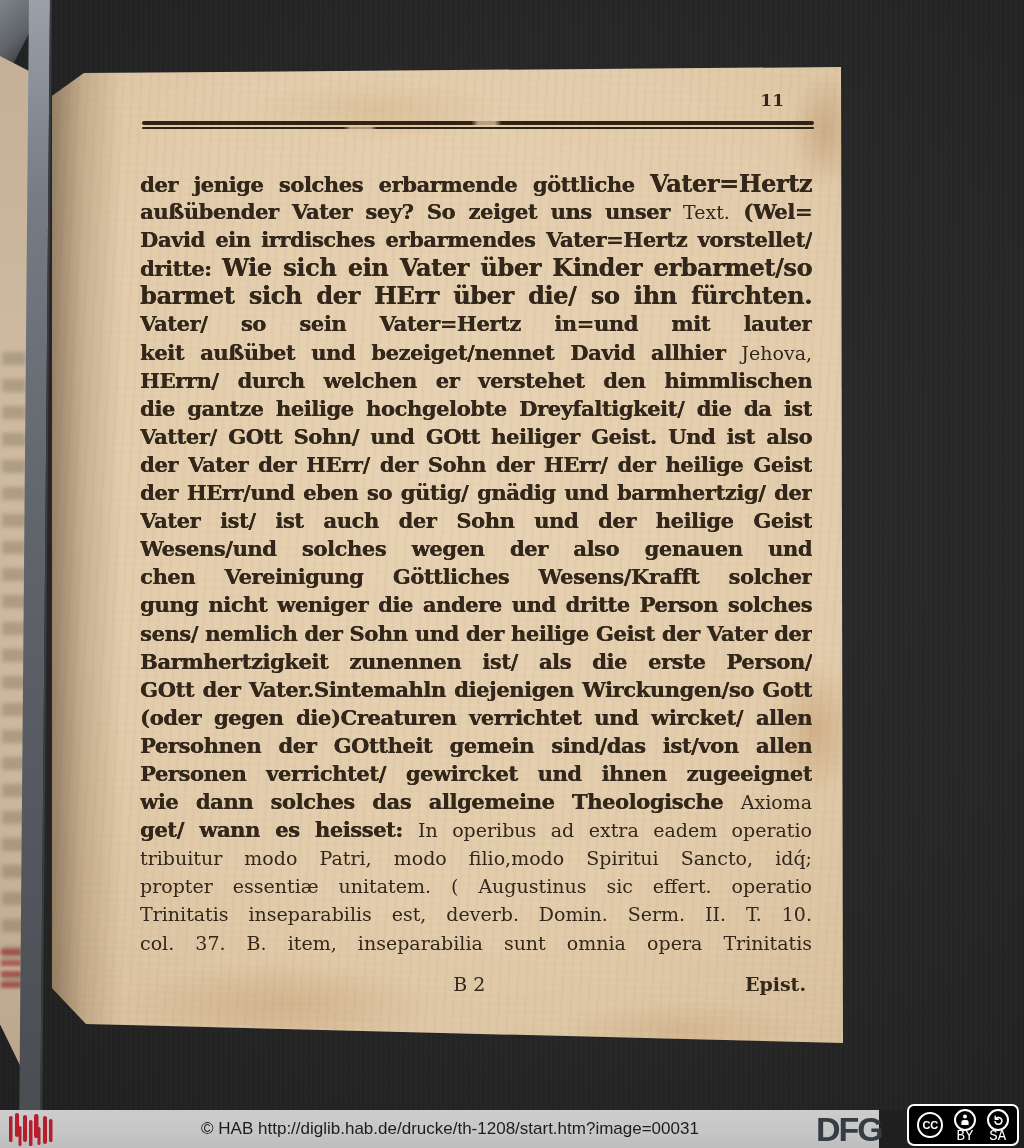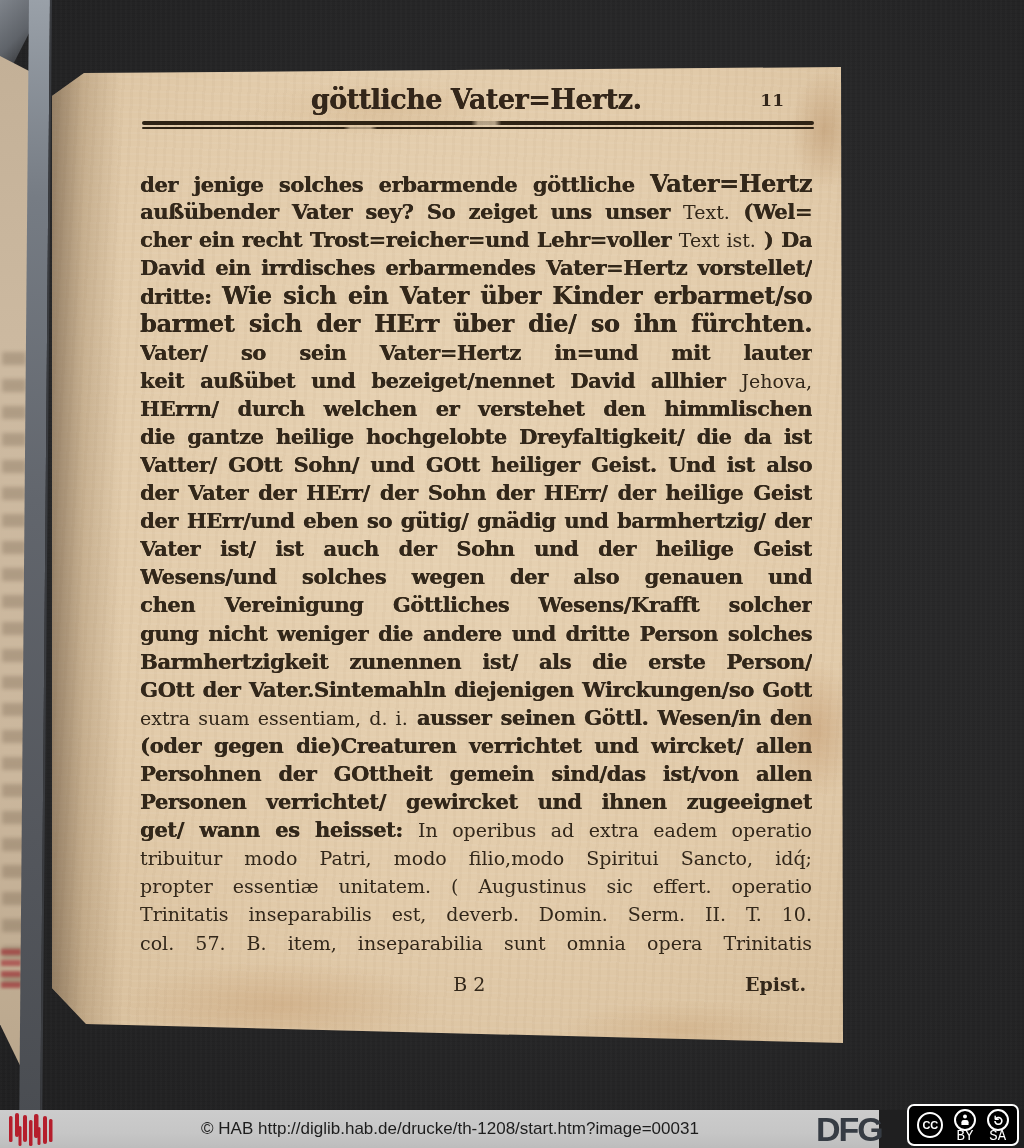--- a/index.html
+++ b/index.html
@@ -172,58 +172,57 @@
   <div class="book-page">
     <div class="page-grain"></div>
     <div class="gutter-shade"></div>
     <div class="stain s1"></div>
     <div class="stain s2"></div>
     <div class="stain s3"></div>
     <div class="stain s4"></div>
     <div class="stain s5"></div>
 
     <div class="running-head">
-      <div class="running-title">göttliche Vater=Hertz.</div>
       <div class="page-number">11</div>
     </div>
 
     <div class="head-rule">
       <div class="r1"></div>
       <div class="r2"></div>
     </div>
 
     <div class="text-block">
         <div class="text-line"><span class="seg-f">der jenige solches erbarmende göttliche </span><span class="seg-fb">Vater=Hertz</span></div>
         <div class="text-line"><span class="seg-f">außübender Vater sey? So zeiget uns unser </span><span class="seg-a">Text.</span><span class="seg-f"> (Wel=</span></div>
-        <div class="text-line"><span class="seg-f">cher ein recht Trost=reicher=und Lehr=voller </span><span class="seg-a">Text ist.</span><span class="seg-f"> ) Da</span></div>
         <div class="text-line"><span class="seg-f">David ein irrdisches erbarmendes Vater=Hertz vorstellet/</span></div>
         <div class="text-line"><span class="seg-f">dritte: </span><span class="seg-fb">Wie sich ein Vater über Kinder erbarmet/so er=</span></div>
         <div class="text-line"><span class="seg-fb">barmet sich der HErr über die/ so ihn fürchten.</span></div>
         <div class="text-line"><span class="seg-f">Vater/ so sein Vater=Hertz in=und mit lauter Barmhertzig=</span></div>
         <div class="text-line"><span class="seg-f">keit außübet und bezeiget/nennet David allhier </span><span class="seg-a">Jehova,</span></div>
         <div class="text-line"><span class="seg-f">HErrn/ durch welchen er verstehet den himmlischen Vater/</span></div>
         <div class="text-line"><span class="seg-f">die gantze heilige hochgelobte Dreyfaltigkeit/ die da ist GOtt</span></div>
         <div class="text-line"><span class="seg-f">Vatter/ GOtt Sohn/ und GOtt heiliger Geist. Und ist also</span></div>
         <div class="text-line"><span class="seg-f">der Vater der HErr/ der Sohn der HErr/ der heilige Geist</span></div>
         <div class="text-line"><span class="seg-f">der HErr/und eben so gütig/ gnädig und barmhertzig/ der</span></div>
         <div class="text-line"><span class="seg-f">Vater ist/ ist auch der Sohn und der heilige Geist Göttliches</span></div>
         <div class="text-line"><span class="seg-f">Wesens/und solches wegen der also genauen und unerforschli=</span></div>
         <div class="text-line"><span class="seg-f">chen Vereinigung Göttliches Wesens/Krafft solcher Vereini=</span></div>
         <div class="text-line"><span class="seg-f">gung nicht weniger die andere und dritte Person solches We=</span></div>
+        <div class="text-line"><span class="seg-f">sens/ nemlich der Sohn und der heilige Geist der Vater der</span></div>
         <div class="text-line"><span class="seg-f">Barmhertzigkeit zunennen ist/ als die erste Person/ nemlich</span></div>
         <div class="text-line"><span class="seg-f">GOtt der Vater.Sintemahln diejenigen Wirckungen/so Gott</span></div>
-        <div class="text-line"><span class="seg-a">extra suam essentiam, d. i.</span><span class="seg-f"> ausser seinen Göttl. Wesen/in den</span></div>
         <div class="text-line"><span class="seg-f">(oder gegen die)Creaturen verrichtet und wircket/ allen dreyen</span></div>
         <div class="text-line"><span class="seg-f">Persohnen der GOttheit gemein sind/das ist/von allen dreyen</span></div>
         <div class="text-line"><span class="seg-f">Personen verrichtet/ gewircket und ihnen zugeeignet werden;</span></div>
+        <div class="text-line"><span class="seg-f">wie dann solches das allgemeine Theologische </span><span class="seg-a">Axioma</span></div>
         <div class="text-line"><span class="seg-f">get/ wann es heisset: </span><span class="seg-a">In operibus ad extra eadem operatio</span></div>
         <div class="text-line"><span class="seg-a">tribuitur modo Patri, modo filio,modo Spiritui Sancto, idq́;</span></div>
         <div class="text-line"><span class="seg-a">propter essentiæ unitatem. ( Augustinus sic effert. operatio</span></div>
         <div class="text-line"><span class="seg-a">Trinitatis inseparabilis est, deverb. Domin. Serm. II. T. 10.</span></div>
-        <div class="text-line"><span class="seg-a">col. 57. B. item, inseparabilia sunt omnia opera Trinitatis</span></div>
+        <div class="text-line"><span class="seg-a">col. 37. B. item, inseparabilia sunt omnia opera Trinitatis</span></div>
       </div>
 
     <div class="signature-line">
       <span class="mark seg-a">B 2</span>
       <span class="catchword seg-a">Epist.</span>
     </div>
   </div>
 </div>
 
 <div class="footer-bar">

